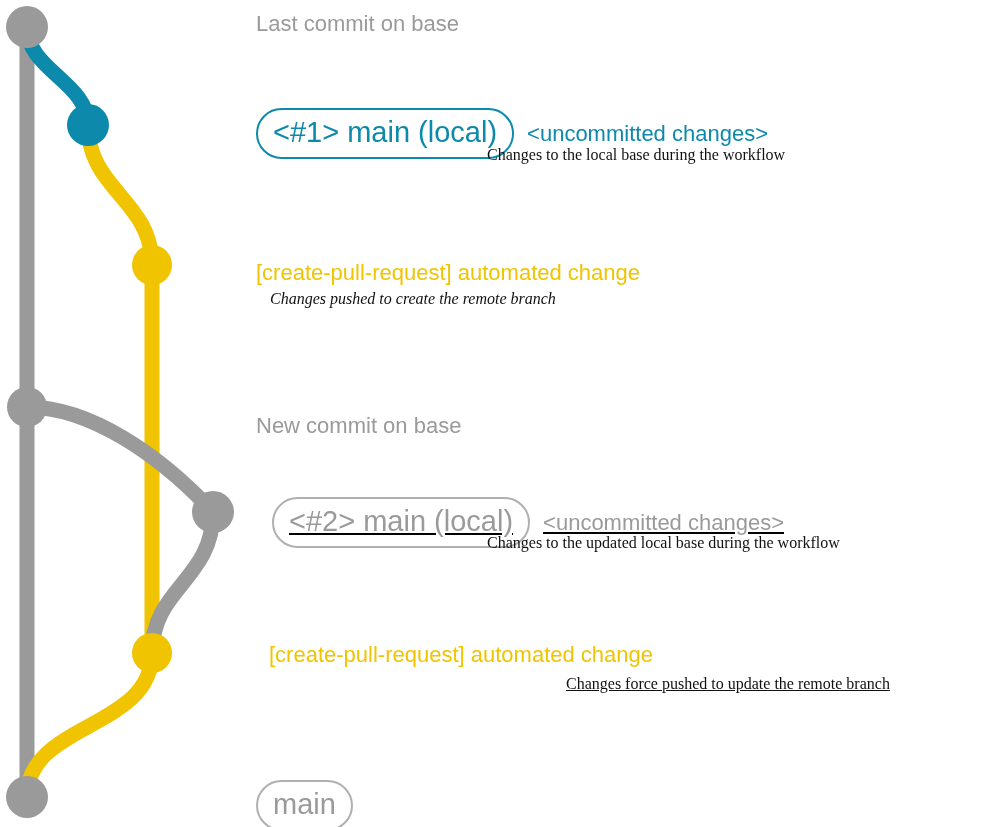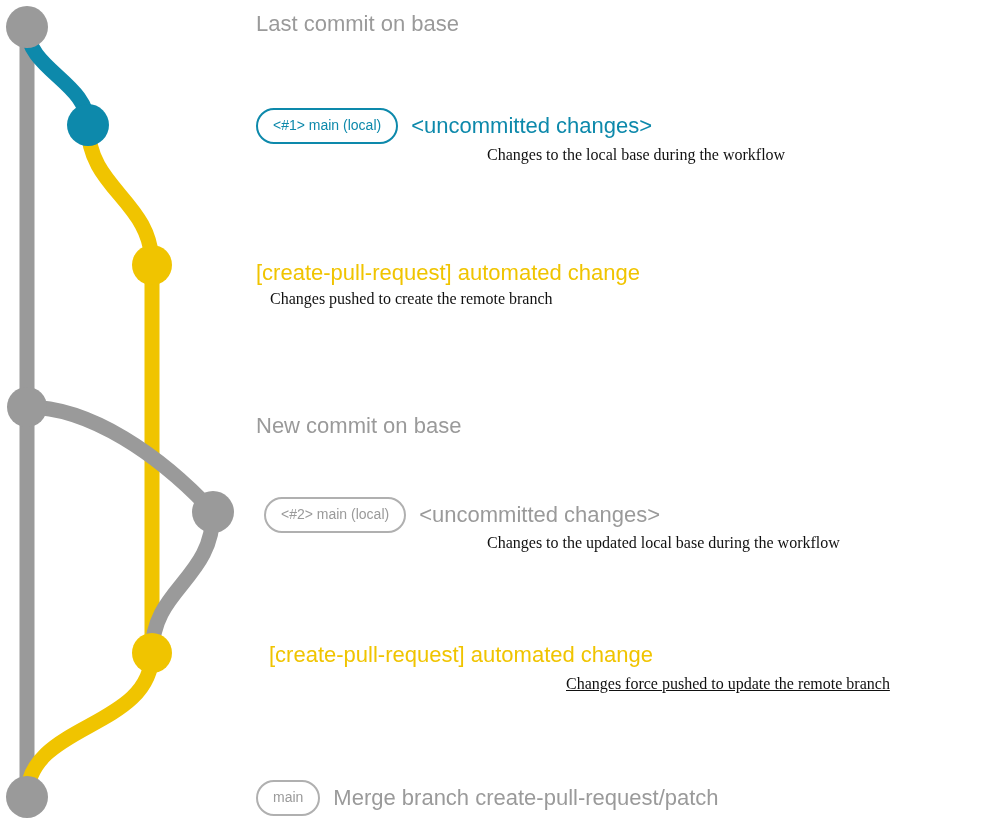--- a/index.html
+++ b/index.html
@@ -39,21 +39,21 @@
     white-space: nowrap;
   }
 
   .pill {
     display: inline-flex;
     align-items: center;
     justify-content: center;
     border: 2px solid #9a9a9a;
     border-radius: 999px;
     color: #9a9a9a;
-    font-size: 14px;
+    font-size: 29px;
     line-height: 1;
     padding: 8px 15px 10px 15px;
     background: transparent;
     font-family: "Liberation Sans", sans-serif;
   }
   .pill.blue   { border-color: #0d89ab; color: #0d89ab; }
   .pill.yellow { border-color: #f3c41b; color: #f3c41b; }
   .pill.gray   { border-color: #b0b0b0; color: #9a9a9a; }
 
   .subject {
@@ -114,35 +114,34 @@
 
   <div class="commit-row" style="left:256px; top:108px;">
     <span class="pill blue">&lt;#1&gt; main (local)</span>
     <span class="subject blue">&lt;uncommitted changes&gt;</span>
   </div>
   <div class="note" style="left:487px; top:146px;">Changes to the local base during the workflow</div>
 
   <div class="commit-row" style="left:256px; top:254px;">
     <span class="subject yellow nopill">[create-pull-request] automated change</span>
   </div>
-  <div class="note" style="left:270px; top:290px;">Changes pushed to create the remote branch</div>
+  <div class="note" style="left:270px; top:290px;font-style:italic;">Changes pushed to create the remote branch</div>
 
   <div class="commit-row" style="left:256px; top:399px;margin-top:16px;">
     <span class="subject gray nopill">New commit on base</span>
   </div>
 
-  <div class="commit-row" style="left:264px; top:497px;">
+  <div class="commit-row" style="left:272px; top:497px;text-decoration:underline;">
     <span class="pill gray">&lt;#2&gt; main (local)</span>
     <span class="subject gray">&lt;uncommitted changes&gt;</span>
   </div>
   <div class="note" style="left:487px; top:534px;">Changes to the updated local base during the workflow</div>
 
   <div class="commit-row" style="left:256px; top:636px;">
     <span class="subject yellow">[create-pull-request] automated change</span>
   </div>
   <div class="note" style="left:566px; top:675px;text-decoration:underline;">Changes force pushed to update the remote branch</div>
 
   <div class="commit-row" style="left:256px; top:780px;">
     <span class="pill gray">main</span>
-    <span class="subject gray">Merge branch create-pull-request/patch</span>
   </div>
 
 </div>
 
 </body></html>

